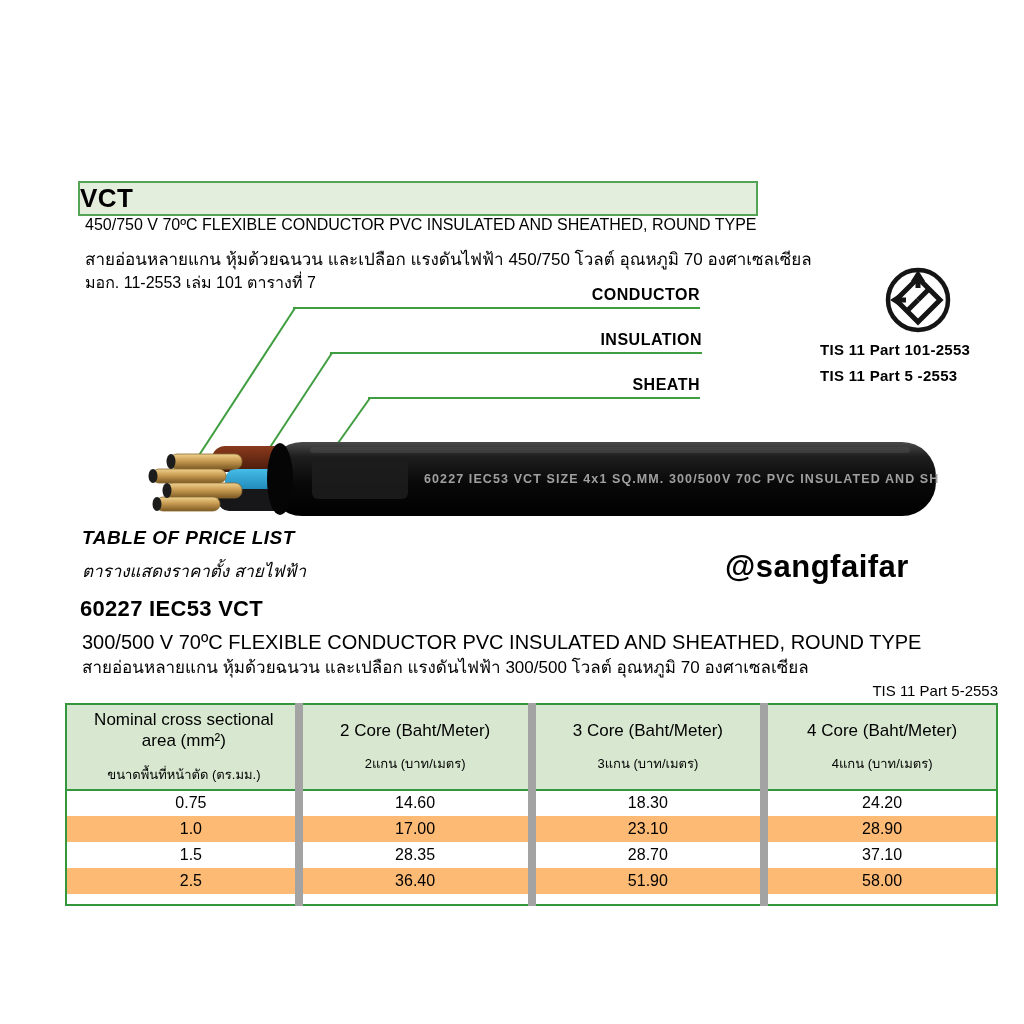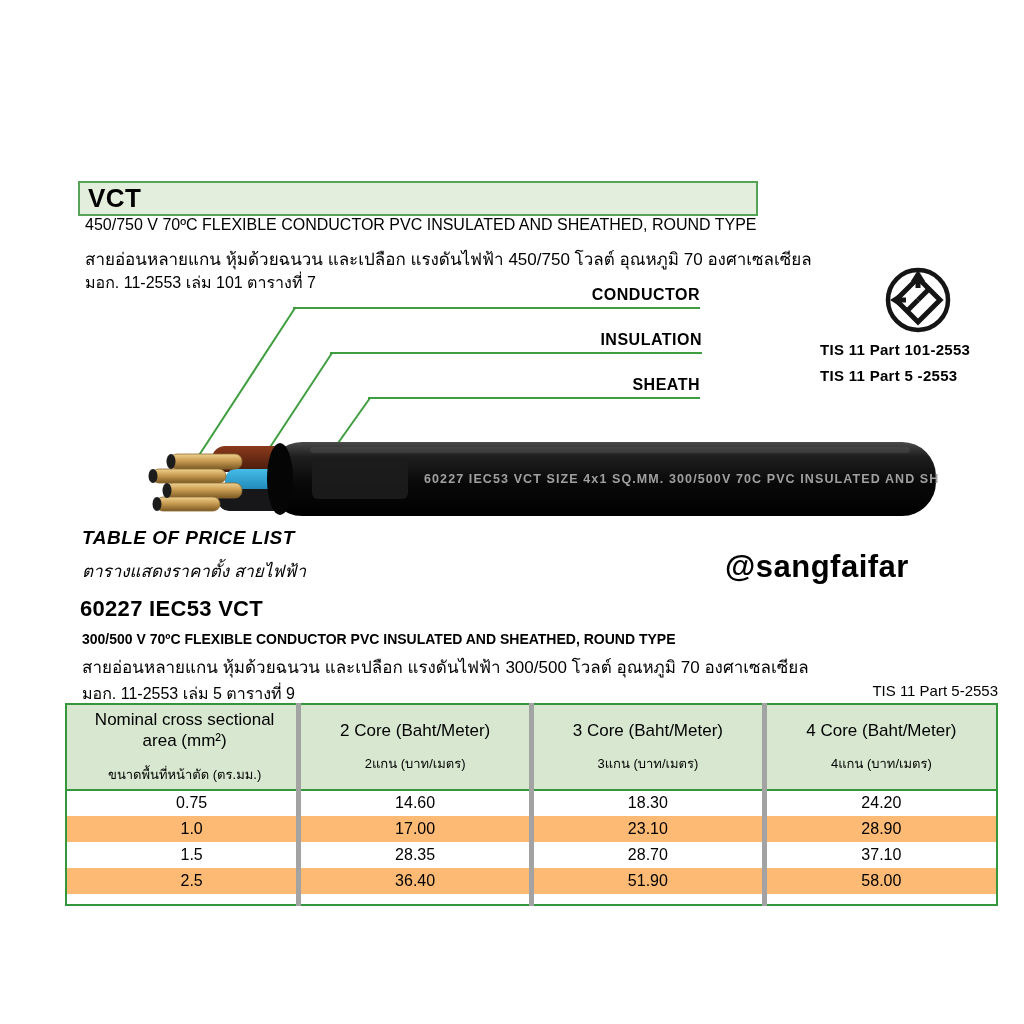--- a/index.html
+++ b/index.html
@@ -3,21 +3,21 @@
 <meta charset="utf-8">
 <style>
   * { margin:0; padding:0; box-sizing:border-box; }
   html,body { background:#ffffff; }
   body { font-family:"Liberation Sans","DejaVu Sans",sans-serif; color:#000; }
   .page { position:relative; width:1024px; height:1024px; background:#fff; overflow:hidden; }
 
   
   .title-bar { position:absolute; left:78px; top:181px; width:680px; height:35px;
     background:#e3efdc; border:2px solid #55a455; display:flex; align-items:center; }
-  .title-bar .t { font-size:26px; font-weight:700; padding-left:8px; letter-spacing:.5px; }
+  .title-bar .t { font-size:26px; font-weight:700; padding-left:0; letter-spacing:.5px; }
 
   .desc-en1 { position:absolute; left:85px; top:216px; font-size:16px; font-weight:500; }
   .desc-th1 { position:absolute; left:85px; top:245px; font-size:17px; }
   .std-th1  { position:absolute; left:85px; top:270px; font-size:16px; }
 
   
   .part-label { position:absolute; text-align:right; font-weight:700; font-size:16px;
     border-bottom:2px solid #3f9e3f; padding-bottom:3px; letter-spacing:.5px; }
   .lbl-conductor { left:293px; top:286px; width:407px; }
   .lbl-insulation{ left:330px; top:331px; width:372px; }
@@ -29,31 +29,31 @@
   .tis-logo { position:absolute; left:882px; top:264px; }
   .tis-lines { position:absolute; left:820px; top:341px; width:200px; text-align:left; }
   .tis-lines .l { font-size:15px; font-weight:700; margin-bottom:9px; letter-spacing:.3px; }
 
   .cable-svg { position:absolute; left:140px; top:438px; }
 
   .price-head-en { position:absolute; left:82px; top:527px; font-size:19px; font-style:italic; font-weight:600; letter-spacing:.5px; }
   .price-head-th { position:absolute; left:82px; top:557px; font-size:17px; font-style:italic; }
   .watermark { position:absolute; left:725px; top:549px; font-size:31px; font-weight:700; letter-spacing:.5px; }
   .product-code { position:absolute; left:80px; top:596px; font-size:22px; font-weight:700; letter-spacing:.3px; }
-  .desc-en2 { position:absolute; left:82px; top:631px; font-size:14px; font-weight:700; }
+  .desc-en2 { position:absolute; left:82px; top:631px; font-size:20px; font-weight:400; }
   .desc-th2 { position:absolute; left:82px; top:653px; font-size:17px; }
   .std-th2  { position:absolute; left:82px; top:681px; font-size:16px; }
   .std-en2  { position:absolute; right:26px; top:682px; font-size:15px; }
 
   
   table.price { position:absolute; left:65px; top:703px; width:933px;
     border-collapse:collapse; table-layout:fixed; }
   table.price, table.price th, table.price td { border:0; }
   table.price { border:2px solid #35973b; }
-  table.price th, table.price td { border-left:5px solid #a3a3a3; text-align:center; }
+  table.price th, table.price td { border-left:8px solid #a3a3a3; text-align:center; }
   table.price th:first-child, table.price td:first-child { border-left:0;padding-left:20px; }
   table.price thead th { background:#d8e8d0; border-bottom:2px solid #35973b;
     height:85px; vertical-align:middle; font-weight:400; padding:4px 14px; }
   .hdr-en { font-size:17px; line-height:1.25; }
   .hdr-th { font-size:13px; margin-top:12px; }
   table.price tbody td { height:26px; font-size:16px; }
   table.price tbody tr.stripe td { background:#fdba74; }
   table.price tbody tr.empty td { height:11px; background:#fff; }
 </style>
 </head>
@@ -142,21 +142,20 @@
     <rect x="172" y="21" width="96" height="40" rx="6" fill="#1d1d1d" opacity="0.9"></rect>
     <text x="284" y="45" font-size="12.5" font-weight="700" letter-spacing="1.1" fill="#a0a0a0">60227 IEC53 VCT SIZE 4x1   SQ.MM. 300/500V 70C PVC INSULATED AND SHEATHED TIS.11 PART5-2553</text>
   </svg>
 
   <div class="price-head-en">TABLE OF PRICE LIST</div>
   <div class="price-head-th">ตารางแสดงราคาตั้ง สายไฟฟ้า</div>
   <div class="watermark">@sangfaifar</div>
   <div class="product-code">60227 IEC53 VCT</div>
   <div class="desc-en2">300/500 V 70ºC FLEXIBLE CONDUCTOR PVC INSULATED AND SHEATHED, ROUND TYPE</div>
   <div class="desc-th2">สายอ่อนหลายแกน หุ้มด้วยฉนวน และเปลือก แรงดันไฟฟ้า 300/500 โวลต์ อุณหภูมิ 70 องศาเซลเซียล</div>
-  <div class="std-th2">มอก. 11-2553 เล่ม 5 ตารางที่ 9</div>
   <div class="std-en2">TIS 11 Part 5-2553</div>
 
   <table class="price">
     <thead>
       <tr>
         <th>
           <div class="hdr-en">Nominal cross sectional area (mm²)</div>
           <div class="hdr-th">ขนาดพื้นที่หน้าตัด (ตร.มม.)</div>
         </th>
         <th>

